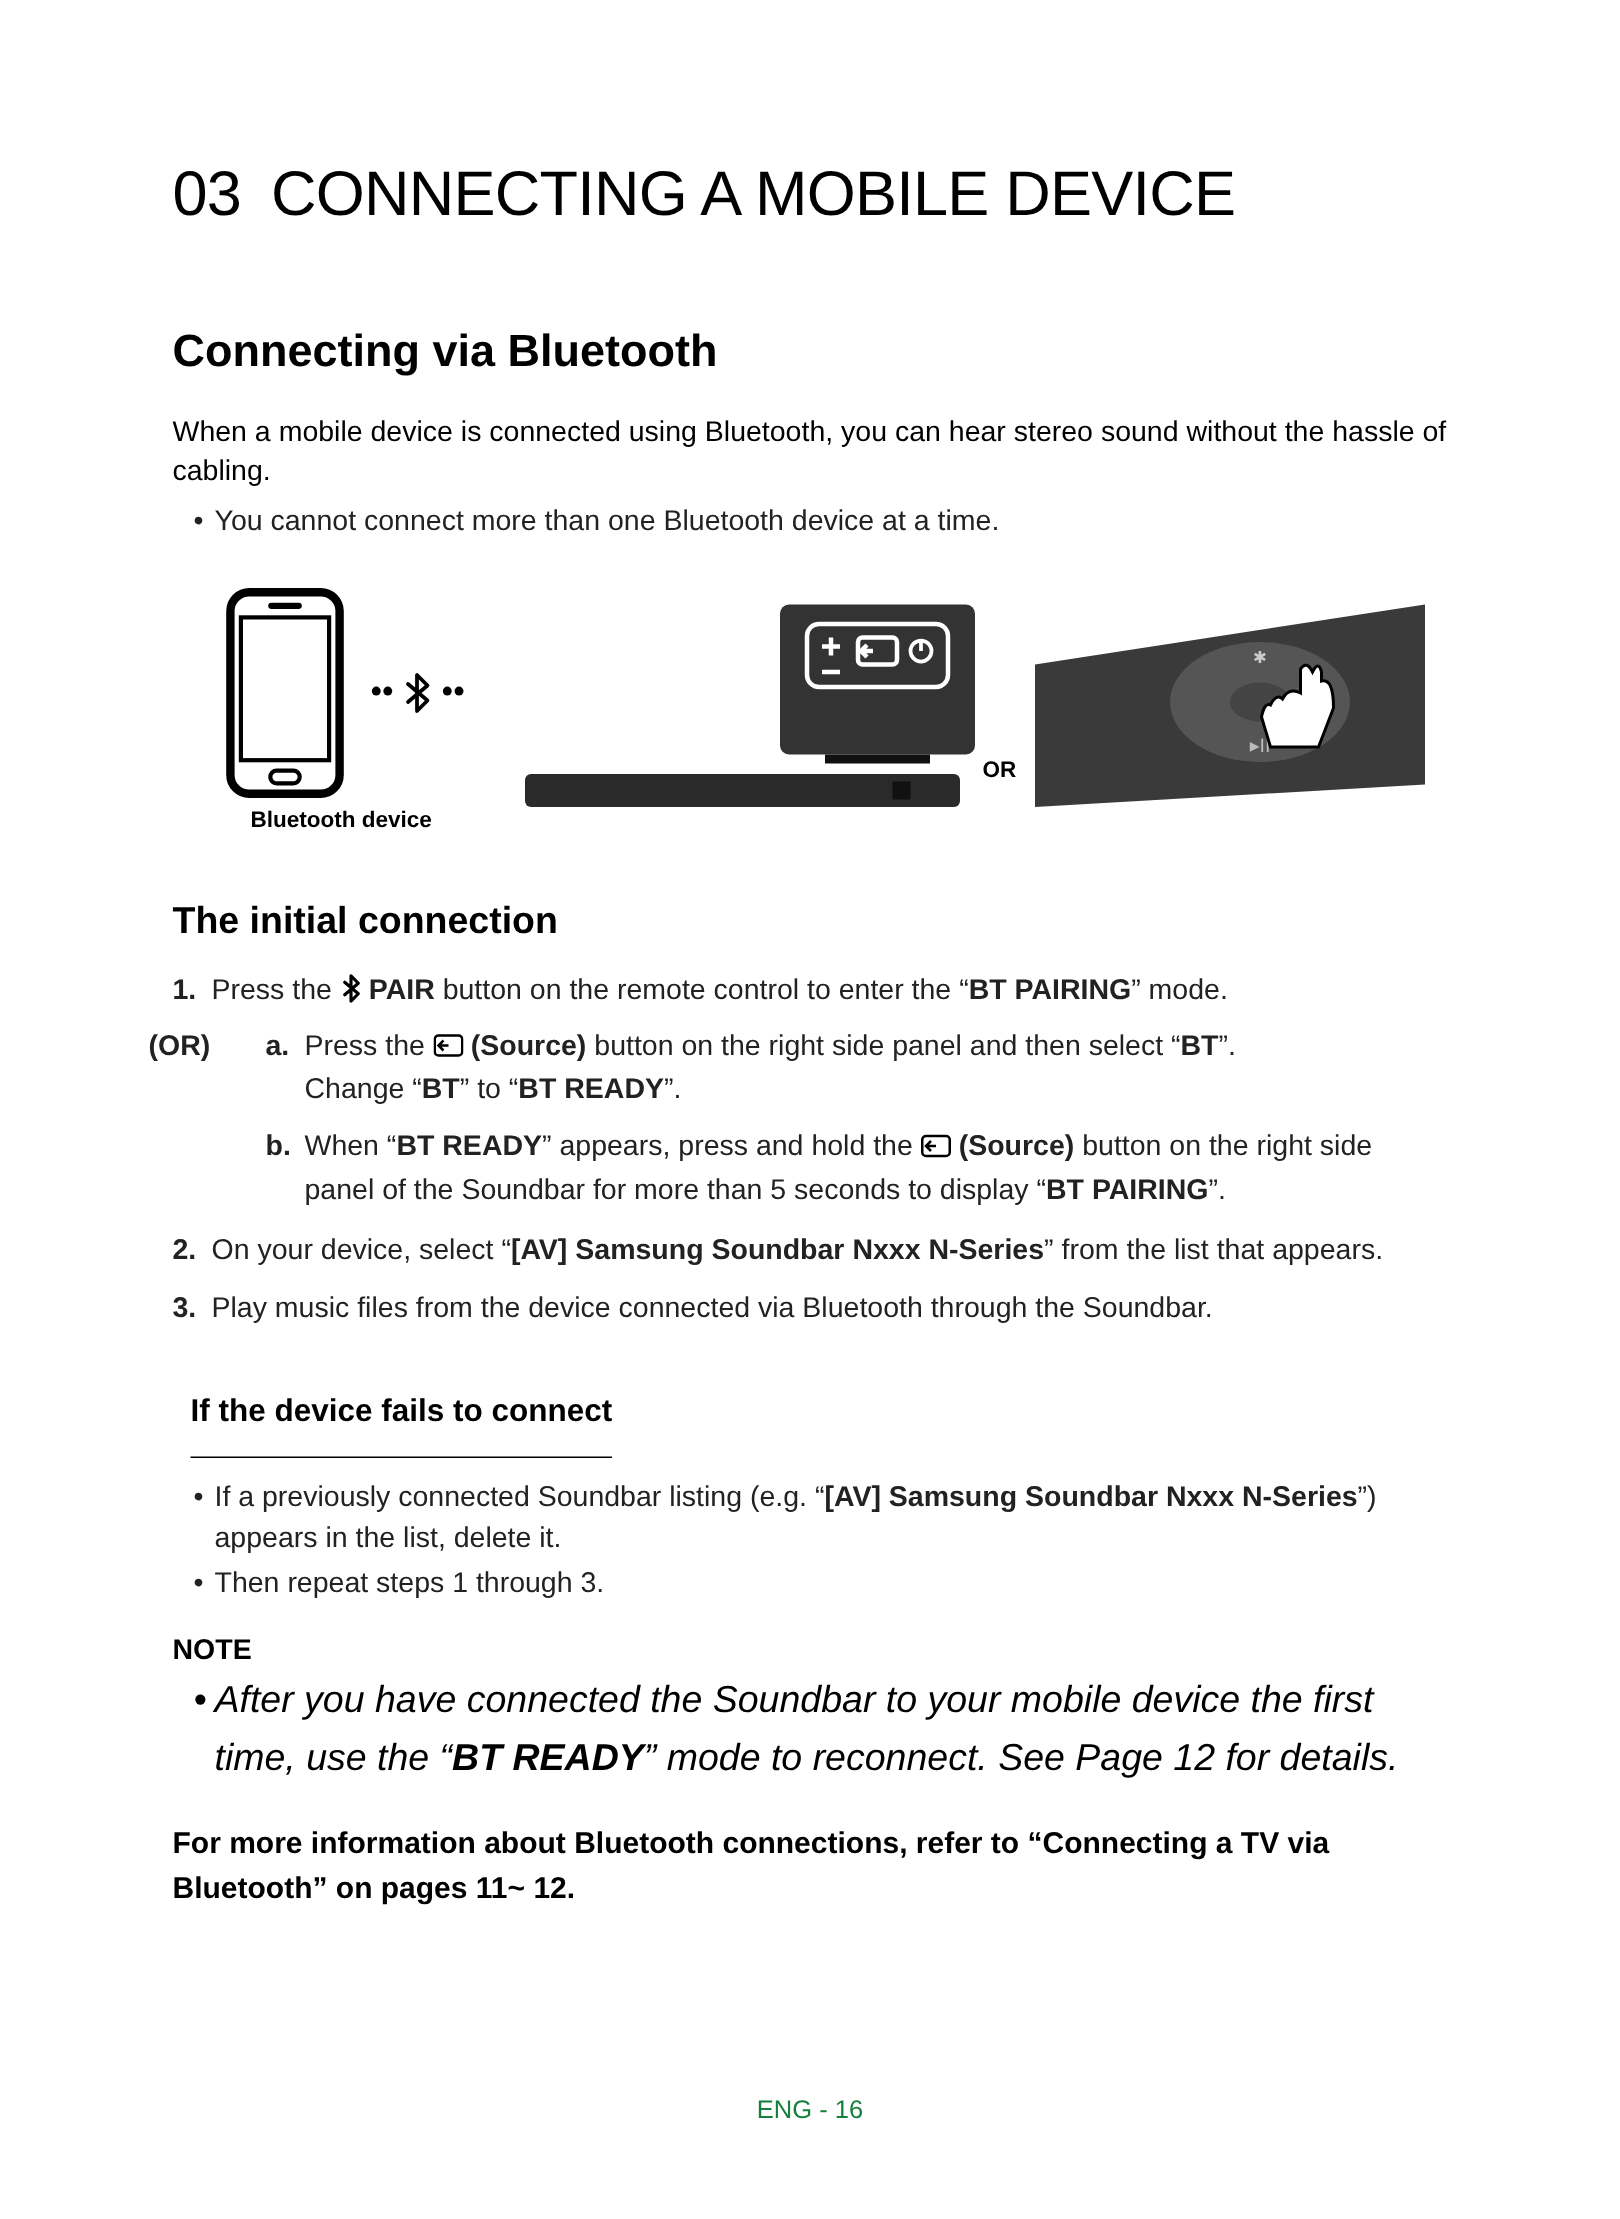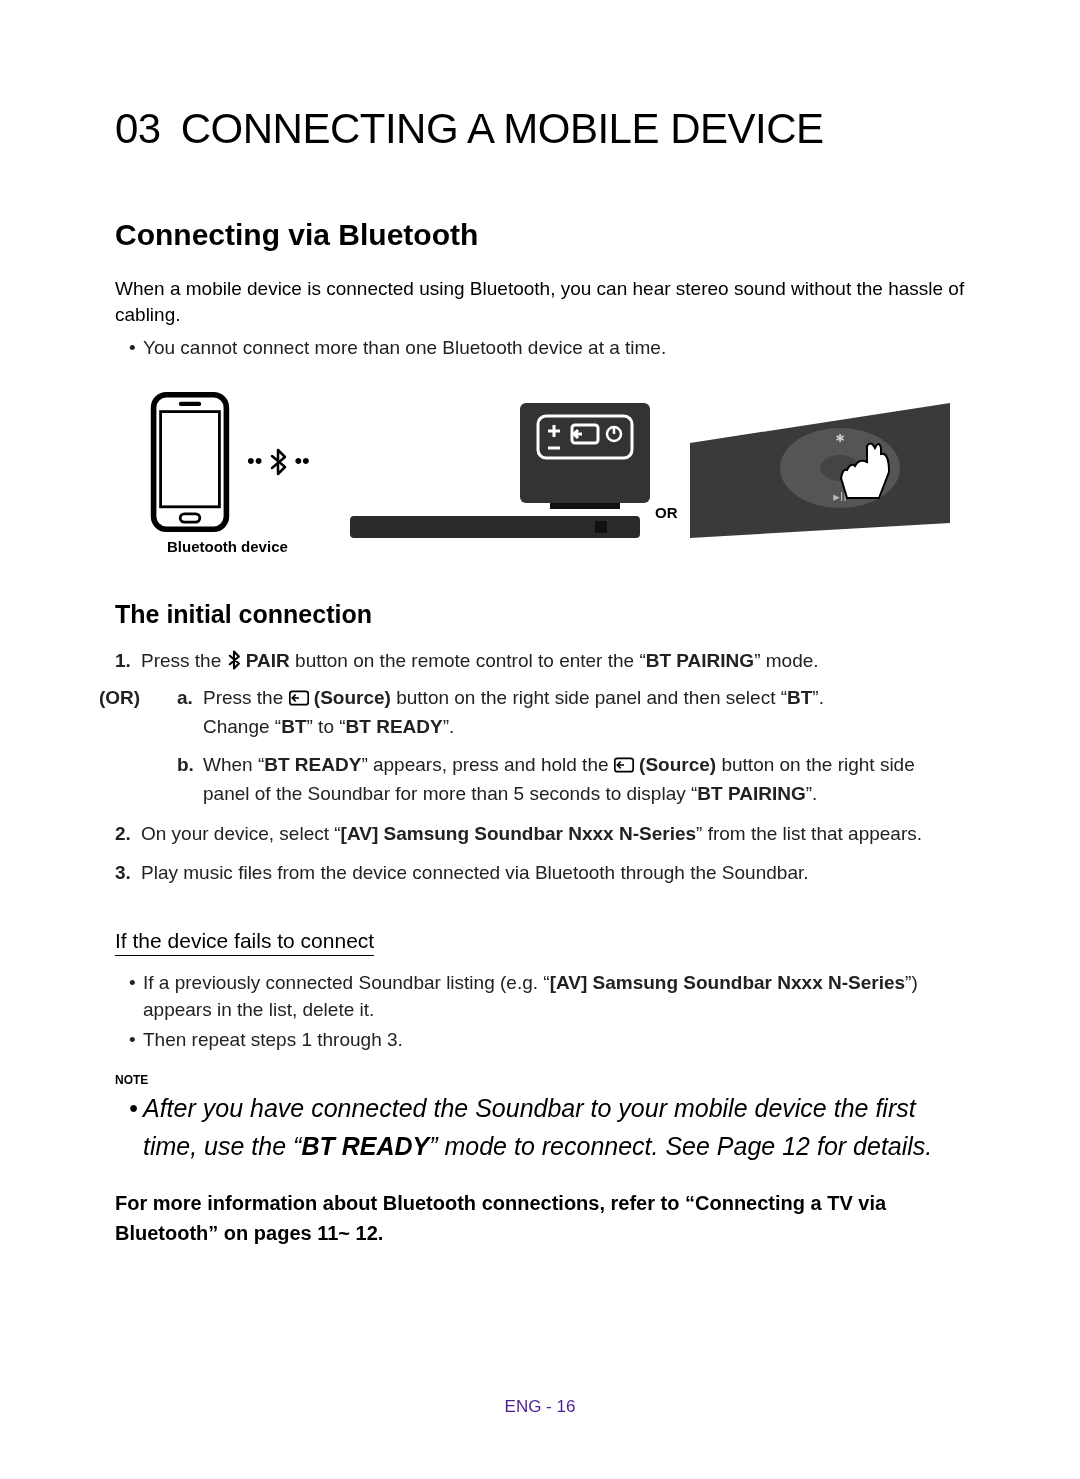--- a/index.html
+++ b/index.html
@@ -61,25 +61,25 @@
   .bt-caption { font-size: 15px; font-weight: bold; margin-top: 4px; }
   .dots-bt { display: inline-flex; align-items: center; gap: 6px; font-size: 22px; margin-left: 12px; }
   .soundbar-block { flex: 1; }
   .subsection-heading {
     font-size: 25px;
     font-weight: bold;
     margin: 18px 0 14px 0;
   }
   .subsection-underlined {
     font-size: 21px;
-    font-weight: normal;
-    margin: 28px 0 14px 0;
+    font-weight: bold;
+    margin: 28px 0 14px 12px;
     border-bottom: 1px solid #000;
     display: inline-block;
-    padding-bottom: 0;
+    padding-bottom: 16px;
   }
   ol.steps {
     list-style: none;
     padding-left: 0;
     counter-reset: step;
   }
   ol.steps > li {
     font-size: 19px;
     color: #222;
     position: relative;
@@ -125,21 +125,21 @@
     font-size: 19px;
     line-height: 1.55;
   }
   .inner-bullets li::before {
     content: "•";
     position: absolute;
     left: 0;
   }
   .note-label {
     font-weight: bold;
-    font-size: 12px;
+    font-size: 19px;
     margin-top: 18px;
   }
   .note-list {
     list-style: none;
     padding-left: 14px;
   }
   .note-list li {
     position: relative;
     padding-left: 14px;
     font-size: 25px;
@@ -157,21 +157,21 @@
     margin-top: 22px;
     line-height: 1.5;
   }
   .footer {
     position: absolute;
     bottom: 60px;
     left: 0;
     right: 0;
     text-align: center;
     font-size: 17px;
-    color: #4c1d95;
+    color: #15803d;
   }
   .bold { font-weight: bold; }
   .icon-inline {
     display: inline-block;
     vertical-align: -3px;
     width: 20px;
     height: 18px;
   }
   .bt-icon-inline {
     display:inline-block;

